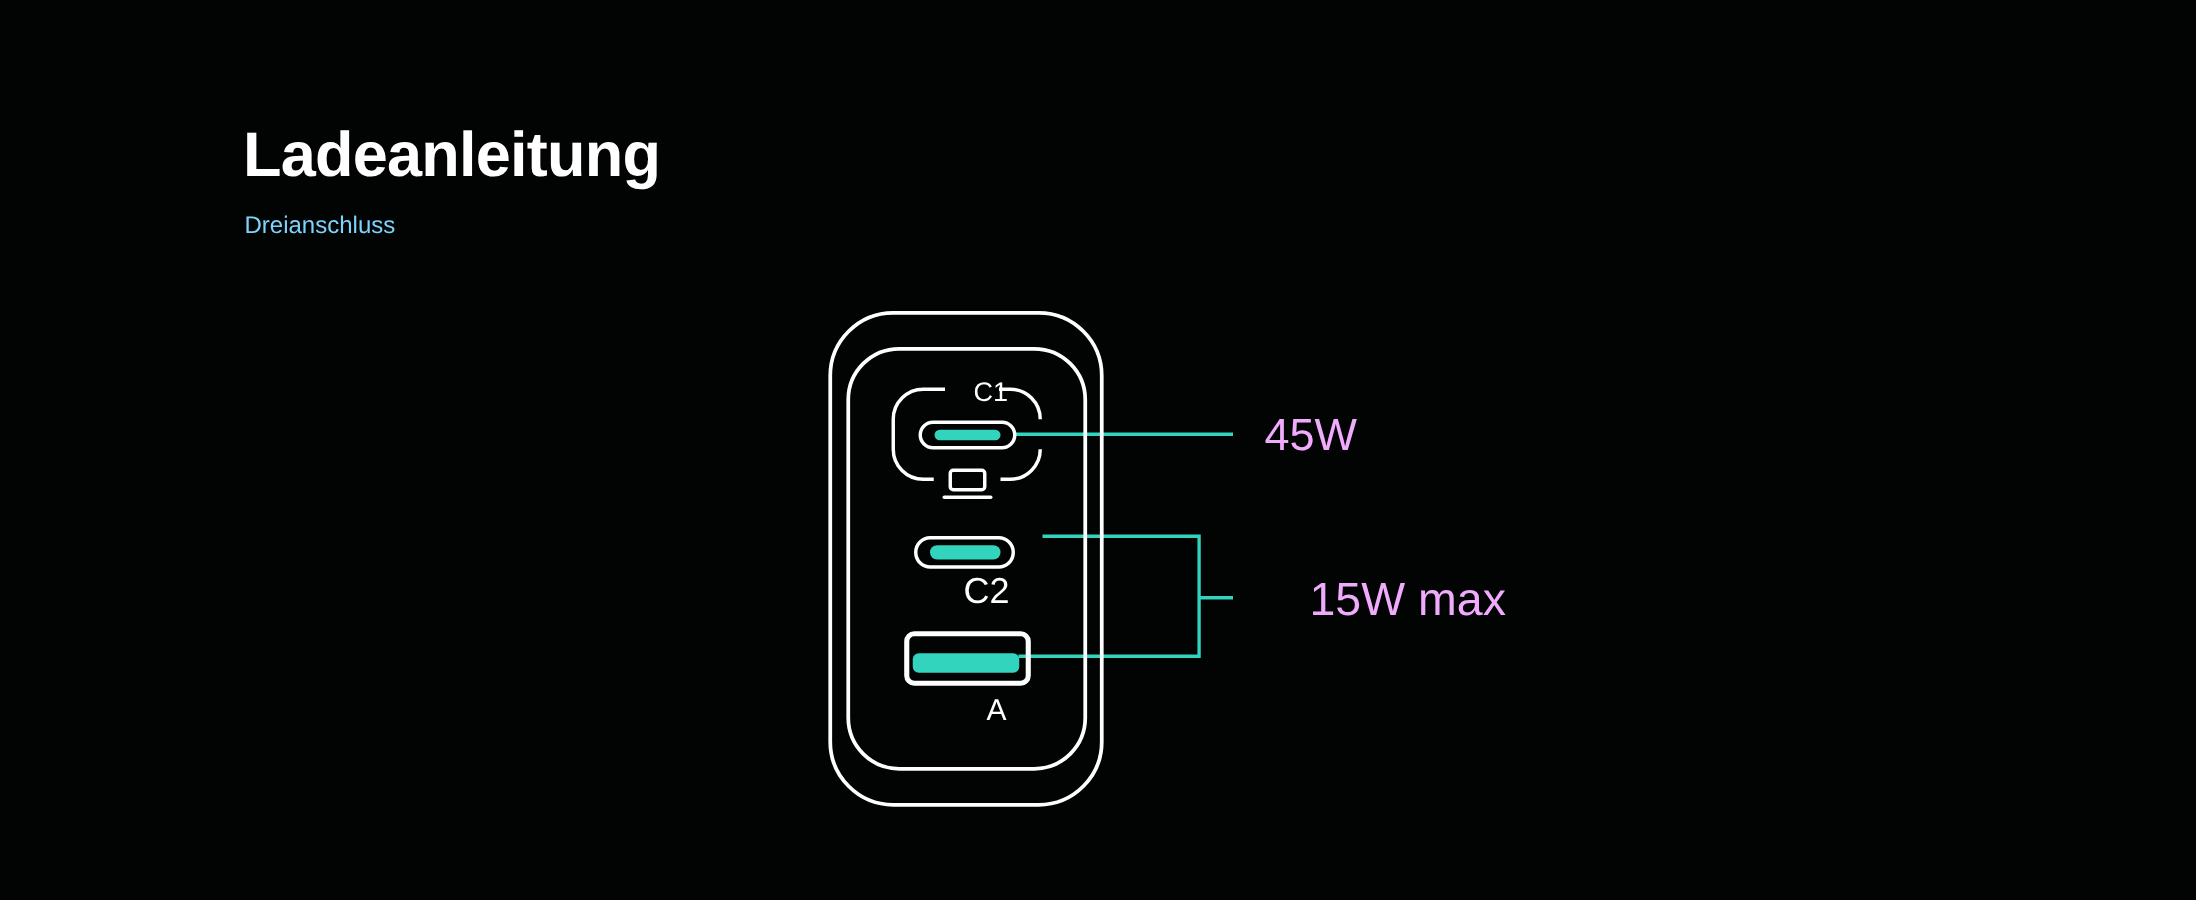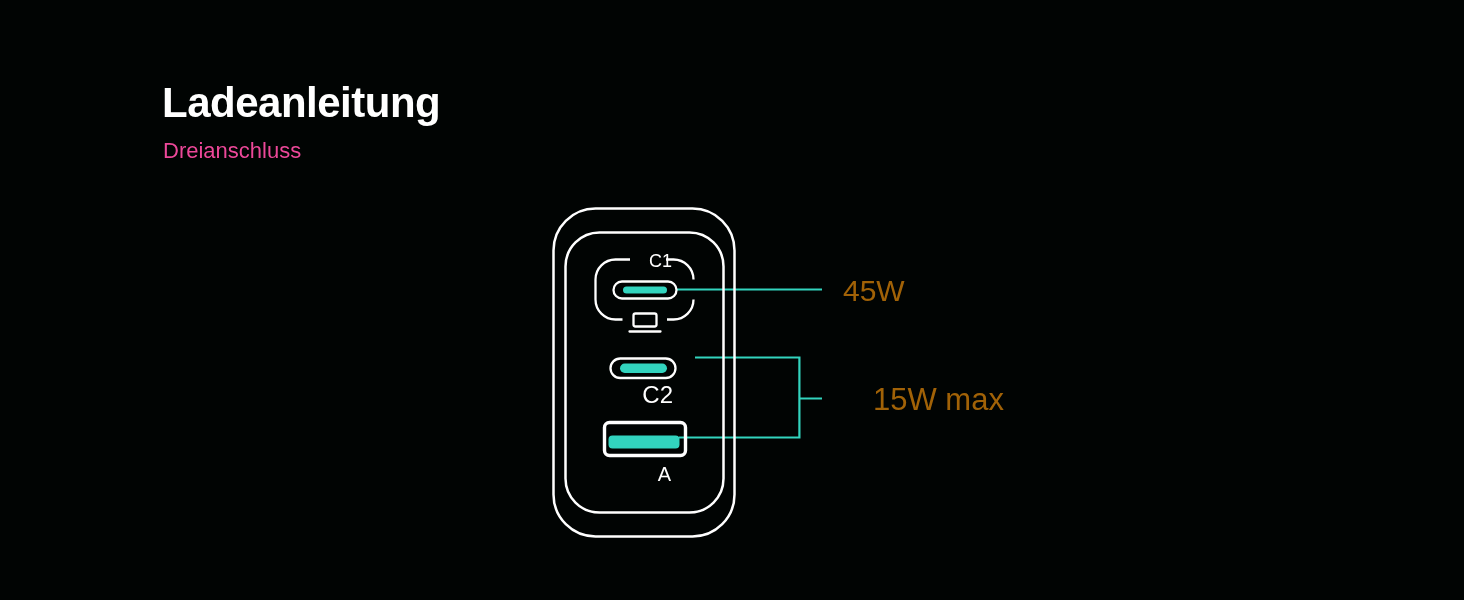--- a/index.html
+++ b/index.html
@@ -31,22 +31,22 @@
     color: #ffffff;
     font-size: 42px;
     line-height: 44px;
     font-weight: 700;
     letter-spacing: -0.5px;
     white-space: nowrap;
   }
   .subtitle {
     left: 163px;
     top: 139px;
-    color: #ec4899;
-    font-size: 22px;
+    color: #7dd3fc;
+    font-size: 16px;
     line-height: 23px;
     font-weight: 400;
     white-space: nowrap;
   }
 
   .diagram-svg {
     left: 0;
     top: 0;
     width: 1464px;
     height: 600px;
@@ -61,21 +61,21 @@
     color: #ffffff;
     font-weight: 500;
     text-align: right;
     white-space: nowrap;
   }
   .label-c1 { left: 620px; top: 252px; width: 52px; font-size: 18px; line-height: 18px; }
   .label-c2 { left: 621px; top: 385px; width: 52px; font-size: 24px; line-height: 19px; }
   .label-a  { left: 619px; top: 464px; width: 52px; font-size: 20px; line-height: 20px; }
 
   .power-label {
-    color: #a16207;
+    color: #f0abfc;
     font-weight: 500;
     white-space: nowrap;
   }
   .power-45  { left: 843px; top: 275px; font-size: 30px; line-height: 32px; }
   .power-15  { left: 845px; top: 383px; font-size: 31px; line-height: 33px; margin-left: 28px; }
 </style>
 </head>
 <body>
 
 <div class="stage">

